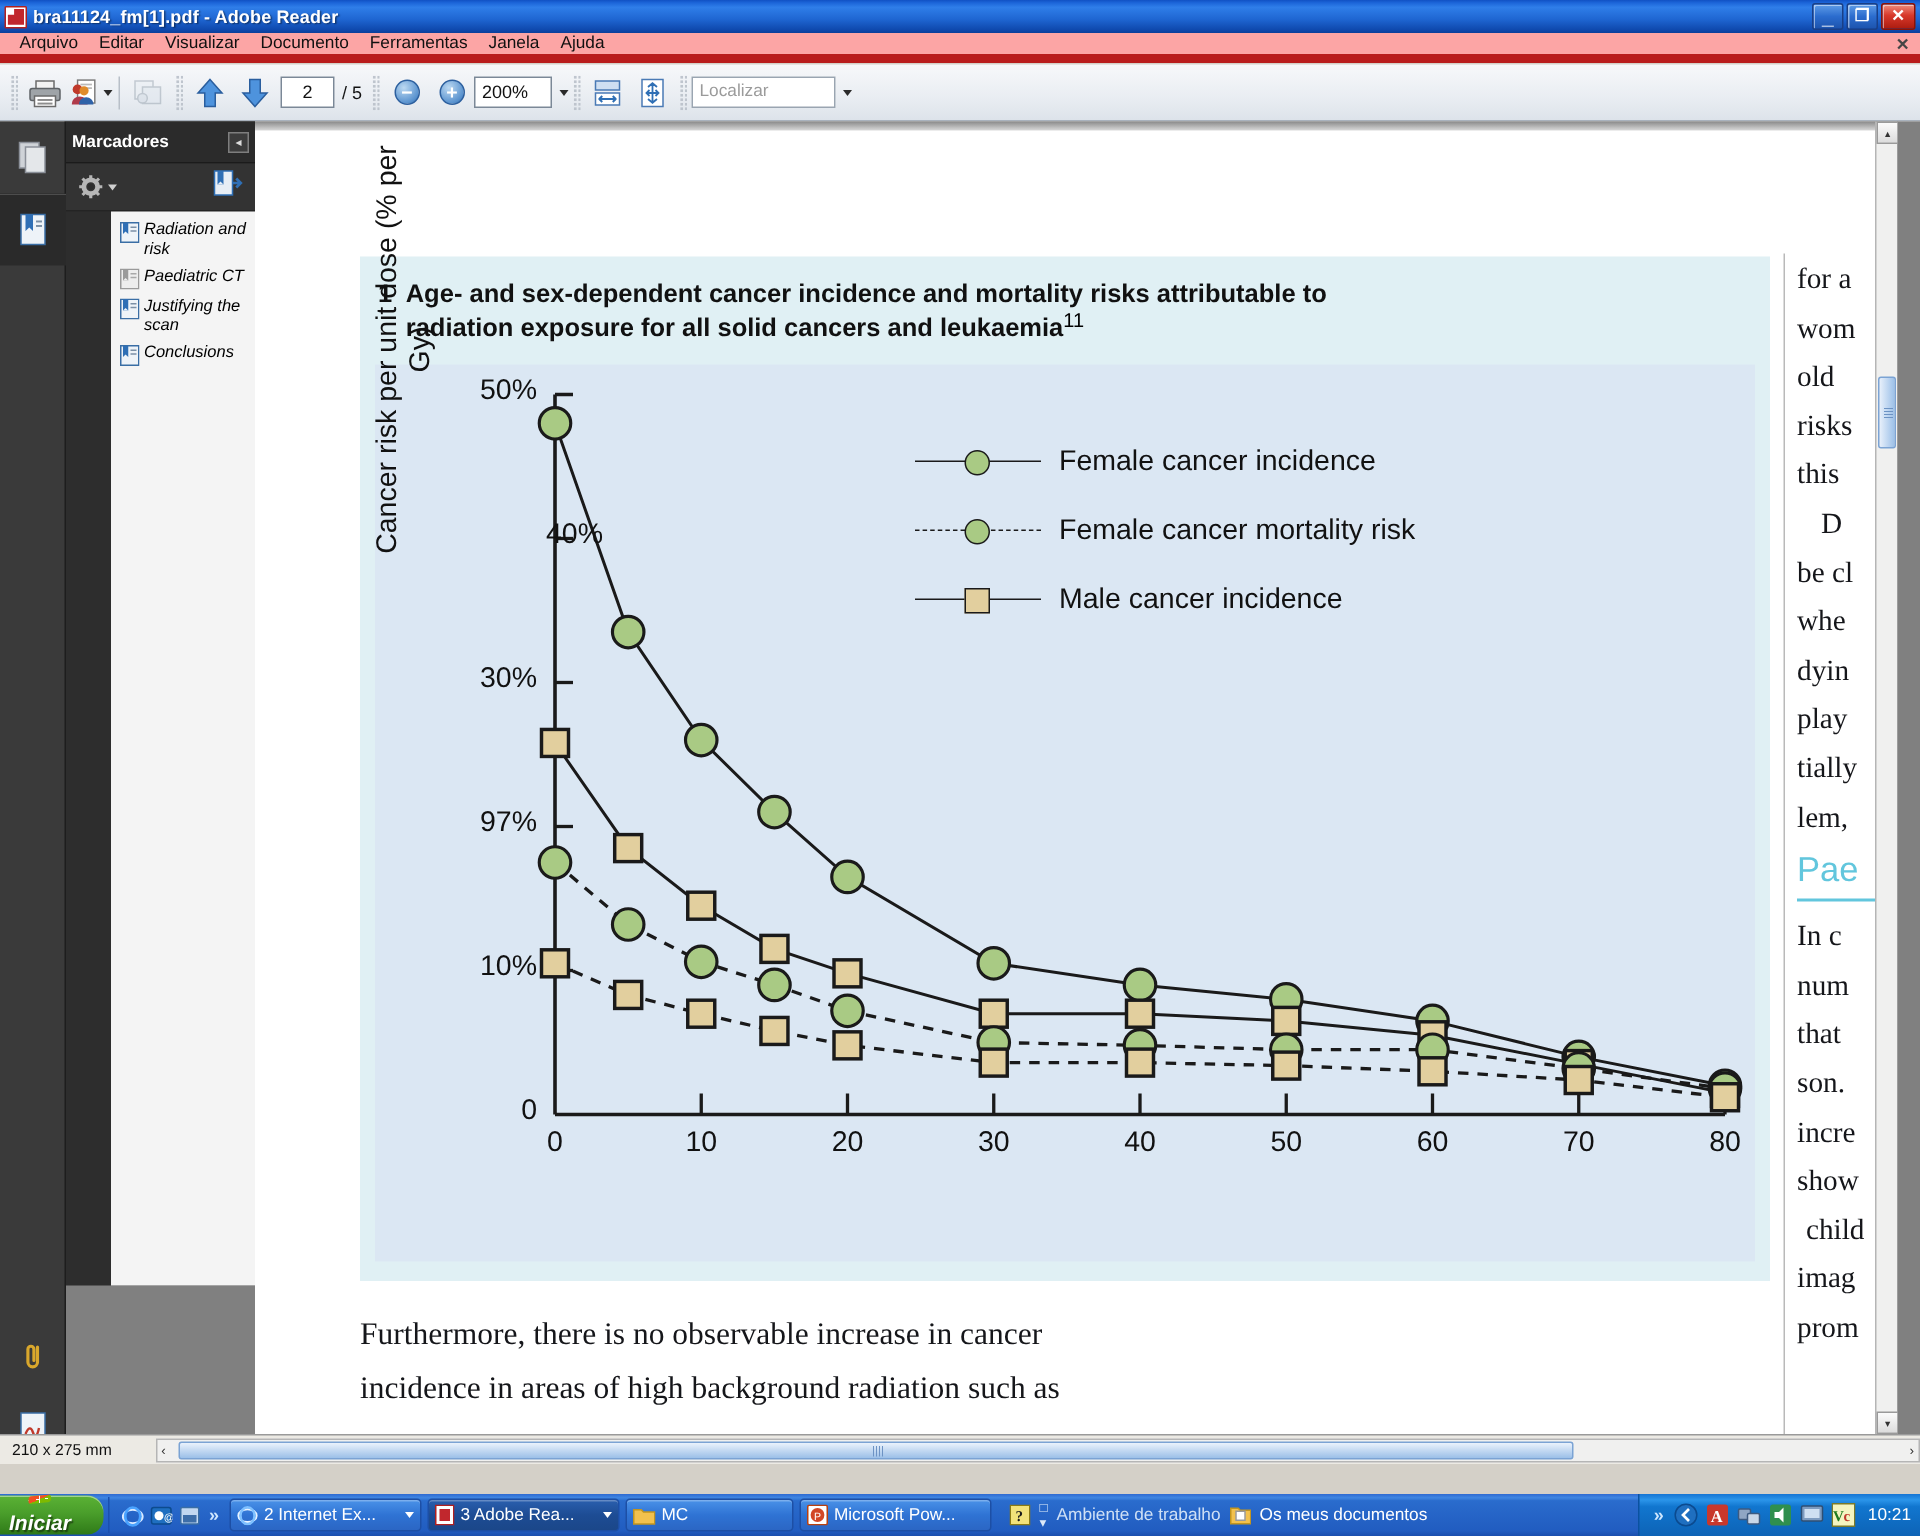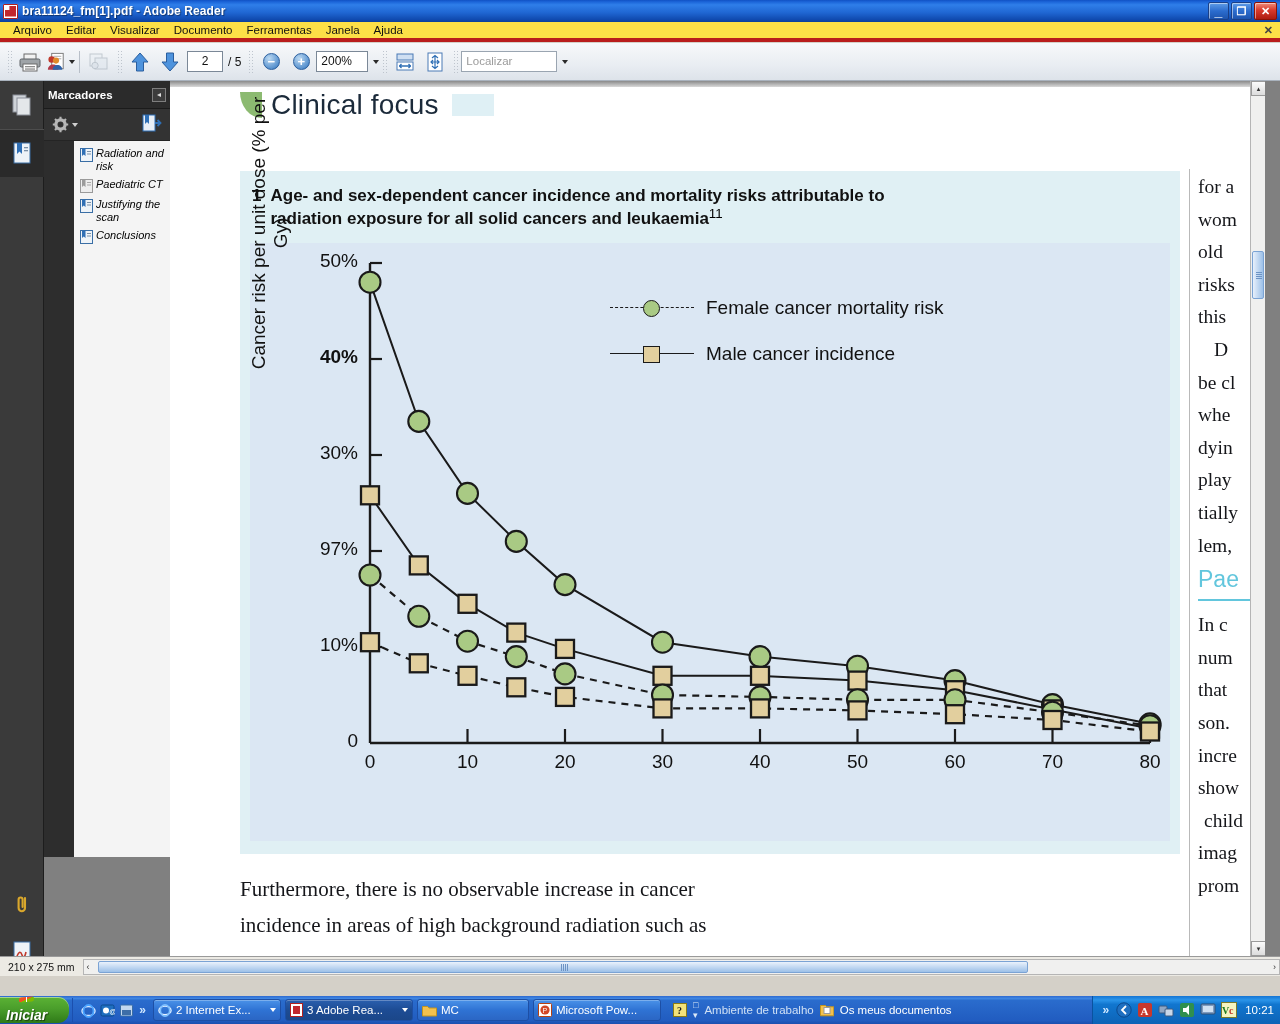--- a/index.html
+++ b/index.html
@@ -38,21 +38,21 @@
     position:relative; box-shadow:inset 1px 1px 0 rgba(255,255,255,.5);
   }
   .tb-btn.close{ background:linear-gradient(to bottom,#ef8d7d,#d8392b 45%,#ad1c10); border-color:#8c1205; width:23px;}
   .tb-btn i{ position:absolute; color:#fff; font-style:normal; font-size:11px; font-weight:bold;
              left:0; right:0; top:-1px; text-align:center; line-height:18px; }
   .tb-btn.min i{ top:1px; font-size:14px; line-height:14px; }
 
   
   #menubar{
     position:absolute; left:0; top:22px; width:1280px; height:20px;
-    background:#fde047; border-bottom:4px solid #b91c1c;
+    background:#fca5a5; border-bottom:6px solid #b91c1c;
     display:flex; align-items:center; padding-left:6px;
   }
   #menubar .mi{ font-size:11.5px; color:#111; padding:2px 7px; white-space:nowrap; }
   #menubar .mclose{ margin-left:auto; margin-right:7px; font-size:11px; color:#444; font-weight:bold; }
 
   
   #toolbar{
     position:absolute; left:0; top:43px; width:1280px; height:38px;
     background:linear-gradient(to bottom,#f7f8fa,#e9edf2 60%,#dde3ea);
     border-bottom:1px solid #a9b2bd;
@@ -138,21 +138,21 @@
             border:1px solid #9a9a9a; display:flex;align-items:center;justify-content:center; }
   #vthumb{ position:absolute; left:1px; top:170px; width:12px; height:48px;
            background:linear-gradient(to right,#e8f0fb,#9cc0e8); border:1px solid #7ba3d4; border-radius:2px;}
   #vthumb:after{ content:""; position:absolute; left:3px; top:20px; width:6px;height:7px;
                  background-image:linear-gradient(#6d93c4 1px, transparent 1px);
                  background-size:6px 2px; }
 
   
   #statusstrip{
     position:absolute; left:0; top:875px; width:1280px; height:20px;
-    background:#eceae4; border-top:1px solid #9a9a9a; display:flex; align-items:center;
+    background:#eceae4; border-top:1px solid #9a9a9a; display:flex; align-items:center;gap:21px;
   }
   #statusstrip .dims{ font-size:10.5px; color:#111; padding:0 8px; white-space:nowrap; }
   #hscroll{ position:relative; flex:1; height:16px; background:#f0f0ef; border:1px solid #b5b5b5;
             margin-right:0; display:flex; align-items:center; }
   #hthumb{ position:absolute; left:14px; top:1px; height:12px; width:930px;
            background:linear-gradient(to bottom,#eaf2fc,#9cc0e8); border:1px solid #7ba3d4; border-radius:2px; }
   #hthumb:after{ content:""; position:absolute; left:462px; top:2px; width:7px;height:7px;
                  background-image:linear-gradient(to right,#6d93c4 1px, transparent 1px);
                  background-size:2px 7px; }
 
@@ -485,25 +485,20 @@
         </svg>
         <span class="bmtxt">Conclusions</span>
       </div>
     </div>
   </div>
 
   <div id="pageview">
     <div id="paper">
       <div id="pgtop"></div>
 
-      <div id="clinical">
-        <span class="wedge"></span>
-        <span class="ctxt">Clinical focus</span>
-        <span class="cbar"></span>
-      </div>
 
       <div id="figure">
         <div id="figcap">
           <div class="row">
             <span class="num">1</span>
             <span>
               <span class="txt">Age- and sex-dependent cancer incidence and mortality risks attributable to</span><br>
               <span class="txt">radiation exposure for all solid cancers and leukaemia</span><sup>11</sup>
             </span>
           </div>
@@ -586,40 +581,47 @@
                 <rect x="598.5" y="458.4" width="18" height="18" fill="#e2cf9e" stroke="#1a1a1a" stroke-width="2.3"></rect>
                 <rect x="696.0" y="462.2" width="18" height="18" fill="#e2cf9e" stroke="#1a1a1a" stroke-width="2.3"></rect>
                 <rect x="793.5" y="468.0" width="18" height="18" fill="#e2cf9e" stroke="#1a1a1a" stroke-width="2.3"></rect>
                 <rect x="891.0" y="479.5" width="18" height="18" fill="#e2cf9e" stroke="#1a1a1a" stroke-width="2.3"></rect>
               </g>
             </svg>
 
           <div id="legend">
             <div class="lgrow">
               <span class="lgmark">
+                <span class="lgline"></span>
+                <span class="lgsym sym-circle"></span>
+              </span>
+              <span class="lgtxt">Female cancer incidence</span>
+            </div>
+            <div class="lgrow">
+              <span class="lgmark">
                 <span class="lgline dashed"></span>
                 <span class="lgsym sym-circle"></span>
               </span>
               <span class="lgtxt">Female cancer mortality risk</span>
             </div>
             <div class="lgrow">
               <span class="lgmark">
                 <span class="lgline"></span>
                 <span class="lgsym sym-square"></span>
               </span>
               <span class="lgtxt">Male cancer incidence</span>
             </div>
           </div>
 
           <div id="yticks">
               <div class="ytick" style="top: 487px; right: 812px;">0</div>
               <div class="ytick" style="top: 391px; right: 812px;">10%</div>
               <div class="ytick" style="top: 295px; right: 812px;">97%</div>
               <div class="ytick" style="top: 199px; right: 812px;">30%</div>
-              <div class="ytick" style="top: 103px; right: 812px; font-weight: bold;">40%</div>
+              <div class="ytick" style="top: 103px; right: 768px;">40%</div>
               <div class="ytick" style="top: 7px; right: 812px;">50%</div>
             </div>
           <div id="xticks">
               <div class="xtick" style="left: 100px; top: 508px;">0</div>
               <div class="xtick" style="left: 197.5px; top: 508px;">10</div>
               <div class="xtick" style="left: 295px; top: 508px;">20</div>
               <div class="xtick" style="left: 392.5px; top: 508px;">30</div>
               <div class="xtick" style="left: 490px; top: 508px;">40</div>
               <div class="xtick" style="left: 587.5px; top: 508px;">50</div>
               <div class="xtick" style="left: 685px; top: 508px;">60</div>

